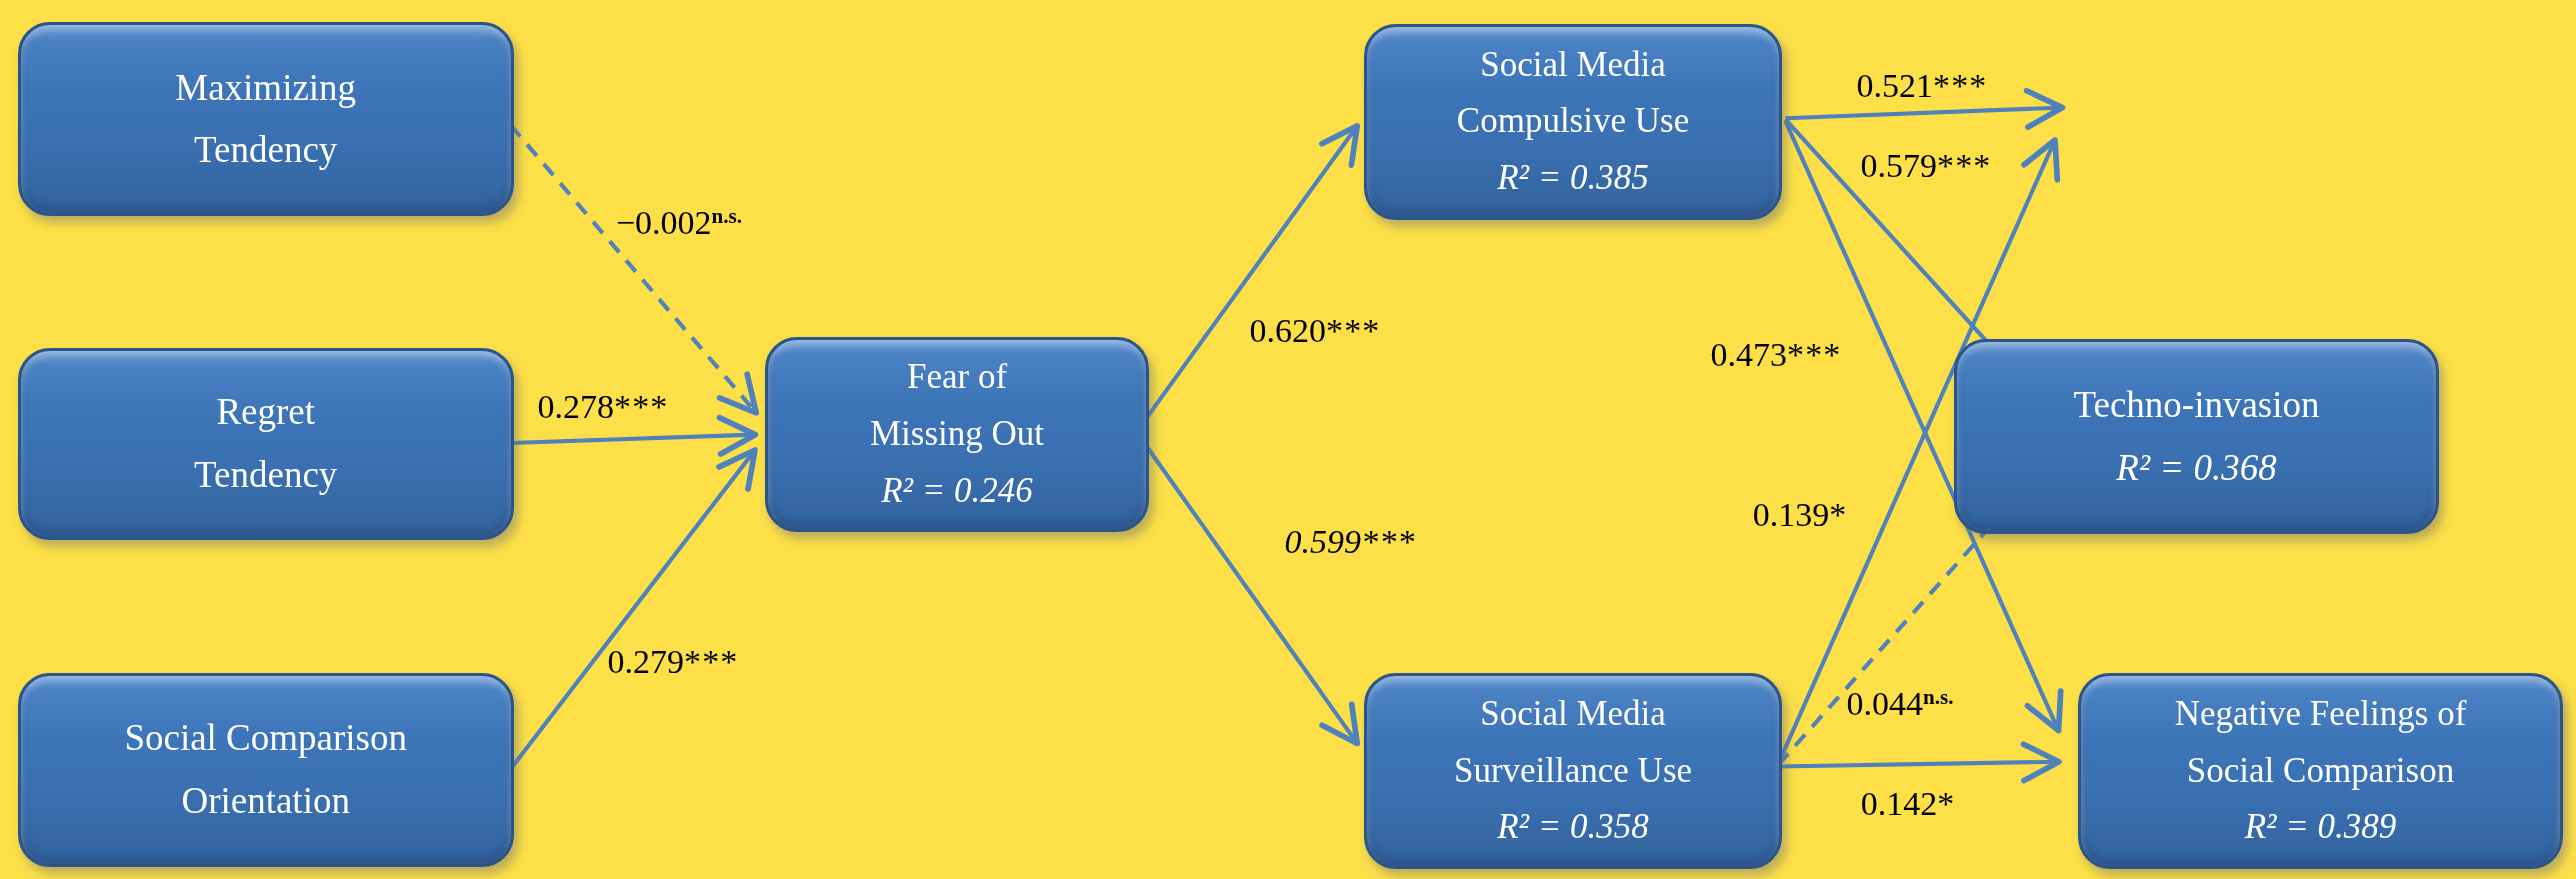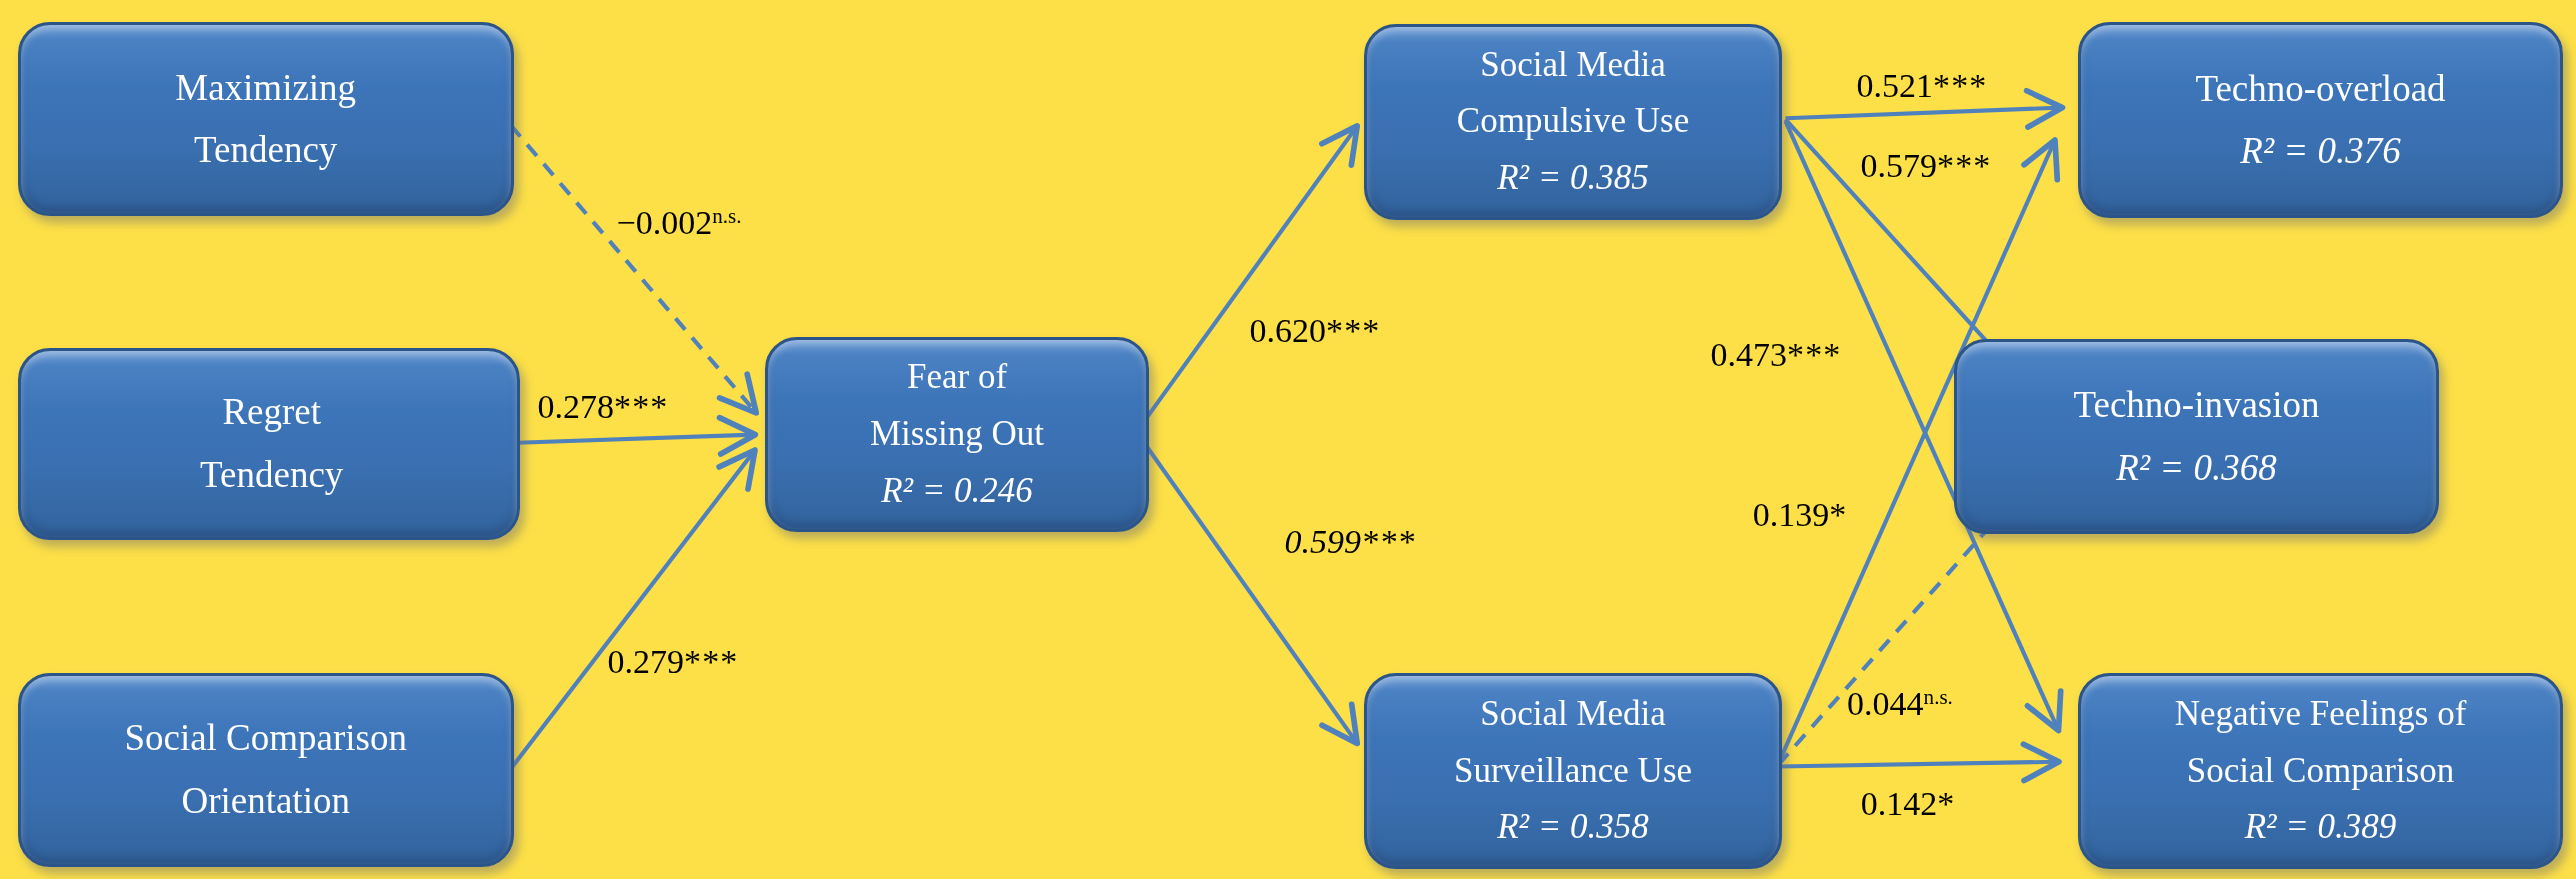--- a/index.html
+++ b/index.html
@@ -45,20 +45,21 @@
     font-size: 34px;
     color: #000000;
     white-space: nowrap;
     line-height: 1;
   }
   .sig { letter-spacing: 1.2px; }
   .sig.sup {
     font-size: 0.62em;
     vertical-align: 0.52em;
     letter-spacing: 0;
+    font-weight: bold;
   }
 </style>
 </head>
 <body>
 
 <div id="stage">
 
   <svg id="arrow-layer" viewBox="0 0 4363 1490" xmlns="http://www.w3.org/2000/svg">
     <defs>
       <marker id="arrowhead" viewBox="0 0 12 12" refX="10.6" refY="6" markerWidth="11" markerHeight="11" orient="auto" markerUnits="strokeWidth">
@@ -78,21 +79,21 @@
       <line x1="3012" y1="1295" x2="3490" y2="757" stroke-dasharray="25 18" marker-end="url(#arrowhead)"></line>
       <line x1="3012" y1="1298" x2="3486" y2="1290" marker-end="url(#arrowhead)"></line>
     </g>
   </svg>
 
   <div class="node" style="left:17.7px; top:22.4px; width:490px; height:188px;">
     <div>Maximizing</div>
     <div>Tendency</div>
   </div>
 
-  <div class="node" style="left:17.7px; top:348px; width:490px; height:186px;padding-left:6px;">
+  <div class="node" style="left:17.7px; top:348px; width:490px; height:186px;">
     <div>Regret</div>
     <div>Tendency</div>
   </div>
 
   <div class="node" style="left:17.7px; top:673px; width:490px; height:188px;">
     <div>Social Comparison</div>
     <div>Orientation</div>
   </div>
 
   <div class="node" style="left:765px; top:337px; width:378px; height:189px; font-size:35px; line-height:1.62;">
@@ -106,24 +107,20 @@
     <div>Compulsive Use</div>
     <div class="r2">R² = 0.385</div>
   </div>
 
   <div class="node" style="left:1364px; top:673px; width:412px; height:190px; font-size:35px; line-height:1.62;">
     <div>Social Media</div>
     <div>Surveillance Use</div>
     <div class="r2">R² = 0.358</div>
   </div>
 
-  <div class="node" style="left:2078px; top:22.4px; width:479px; height:190px;">
-    <div>Techno-overload</div>
-    <div class="r2">R² = 0.376</div>
-  </div>
 
   <div class="node" style="left:1954px; top:339px; width:479px; height:189px;font-family:Liberation Serif, serif;">
     <div>Techno-invasion</div>
     <div class="r2">R² = 0.368</div>
   </div>
 
   <div class="node" style="left:2078px; top:673px; width:479px; height:190px; font-size:35px; line-height:1.62;">
     <div>Negative Feelings of</div>
     <div>Social Comparison</div>
     <div class="r2">R² = 0.389</div>

